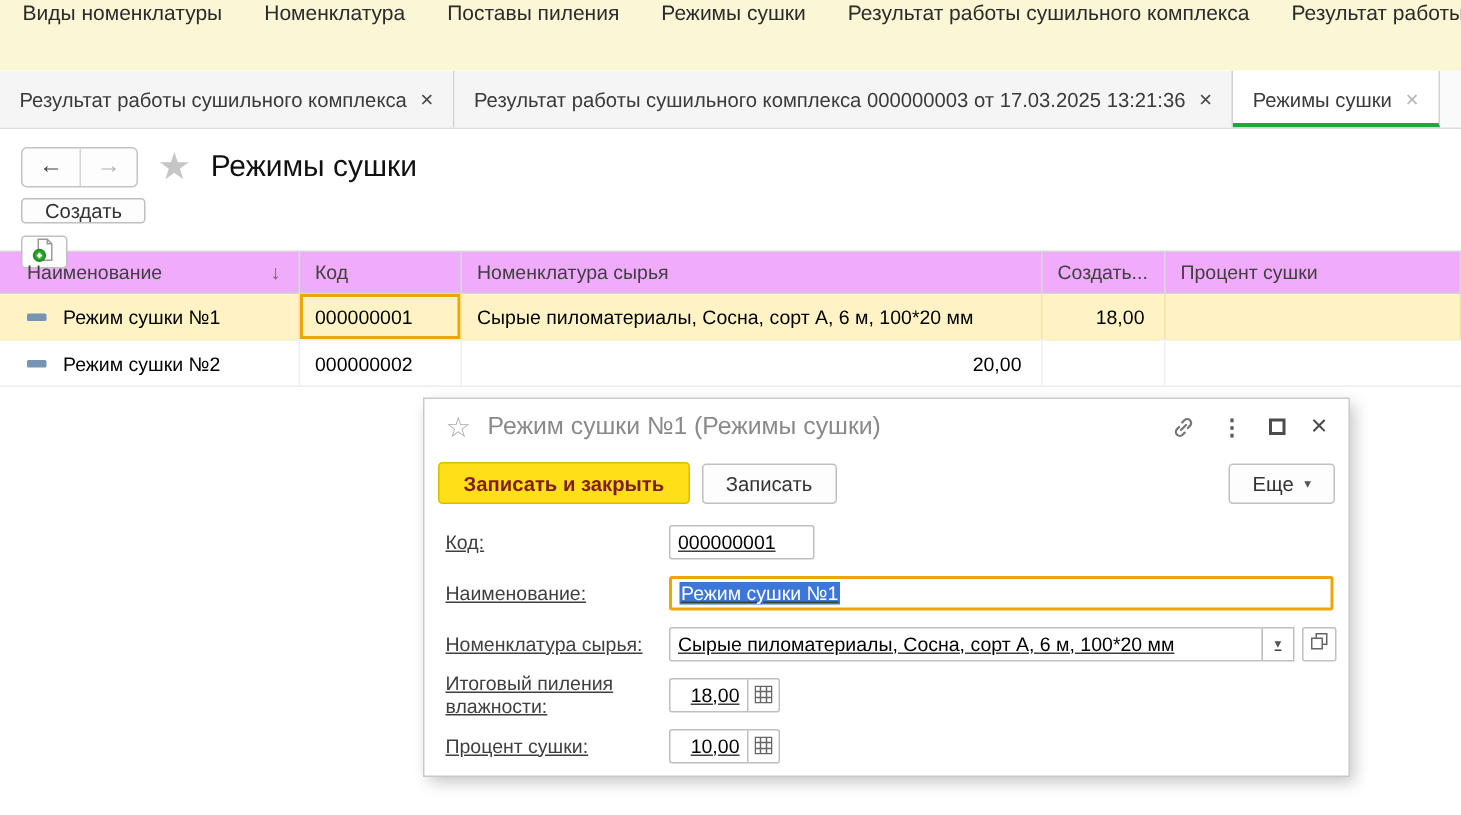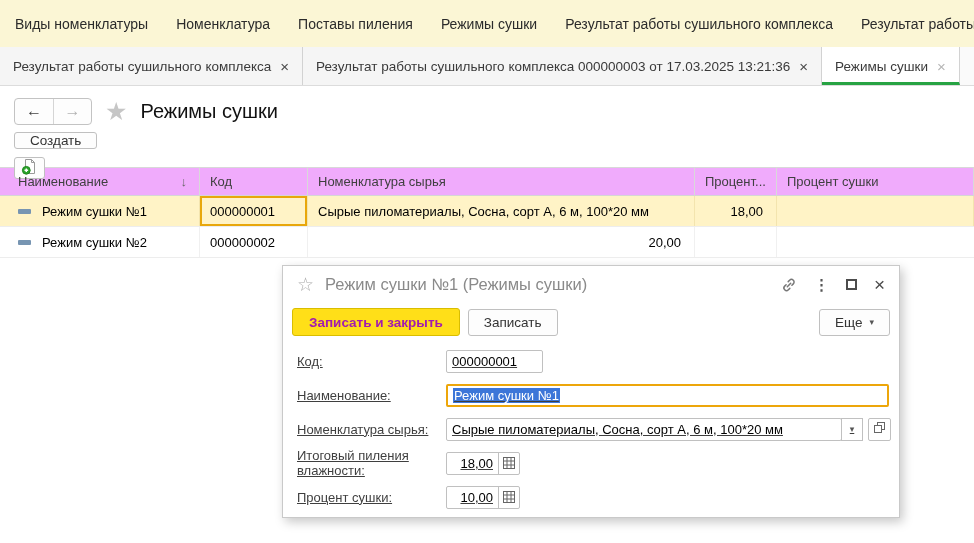--- a/index.html
+++ b/index.html
@@ -5,21 +5,21 @@
   * { box-sizing: border-box; margin: 0; padding: 0; }
   html,body { width: 974px; height: 543px; }
   body {
     font-family: "Liberation Sans", sans-serif;
     background: #fff; color: #2e2e2e;
     position: relative; overflow: hidden;
   }
   
   .menu-bar {
     height: 47px; background: #fbf6d5;
-    display: flex; align-items: center; gap: 28px;
+    display: flex; align-items: flex-start; gap: 28px;
     padding-left: 15px; font-size: 14px; color: #2b2b2b;
     white-space: nowrap; overflow: hidden;
   }
   .menu-item { flex: 0 0 auto; cursor: pointer; }
   
   .tab-bar {
     height: 39px; display: flex; align-items: stretch;
     background: #fafafa; border-bottom: 1px solid #dcdcdc;
     font-size: 13.5px; color: #3a3a3a; overflow: hidden;
   }
@@ -74,21 +74,21 @@
   .dlg-star { color: #ababab; font-size: 19px; cursor: pointer; }
   .dlg-title { color: #8a8a8a; font-size: 16.5px; margin-left: 11px; flex: 1; white-space: nowrap; overflow: hidden; }
   .dlg-ctrl { display: flex; align-items: center; gap: 17px; }
   .dlg-ctrl .ctrl { cursor: pointer; display: flex; align-items: center; justify-content: center; }
   .dots-icon { color: #555; font-size: 15px; font-weight: bold; }
   .max-icon { width: 11px; height: 11px; border: 2px solid #4c4c4c; }
   .close-icon { color: #4c4c4c; font-size: 19px; line-height: 1; }
   .dlg-cmdbar { display: flex; align-items: center; padding: 5px 9px 6px 9px; }
   .btn-primary {
     background: #ffdf18; border: 1px solid #d9bd00; border-radius: 3px;
-    height: 28px; padding: 0 16px; font-size: 13.5px; font-weight: bold; color: #a21caf;
+    height: 28px; padding: 0 16px; font-size: 13.5px; font-weight: bold; color: #7f1d1d;
     display: inline-flex; align-items: center; cursor: pointer;
   }
   .btn-save { margin-left: 8px; }
   .btn-more { margin-left: auto; gap: 7px; }
   .dd-caret { font-size: 9px; color: #555; }
   .dlg-form { padding: 7px 10px 0 14px; font-size: 13px; color: #3f3f3f; text-decoration: underline; }
   .form-row { display: flex; align-items: center; height: 24px; margin-bottom: 10px; }
   .form-label { width: 149px; flex: 0 0 auto; }
   .tbox {
     border: 1px solid #c0c0c0; border-radius: 2px; height: 23px;
@@ -160,21 +160,21 @@
 </div>
 
 <div class="grid">
   <div class="grid-row grid-head">
     <div class="cell first">
       <span>Наименование</span>
       <span class="sort-arrow">↓</span>
     </div>
     <div class="cell">Код</div>
     <div class="cell">Номенклатура сырья</div>
-    <div class="cell">Процент...</div>
+    <div class="cell">Создать...</div>
     <div class="cell">Процент сушки</div>
   </div>
 
   <div class="grid-row grid-body-row selected">
     <div class="cell first">
       <span class="row-marker"></span>
       <span>Режим сушки №1</span>
     </div>
     <div class="cell cur-cell">000000001</div>
     <div class="cell">Сырые пиломатериалы, Сосна, сорт А, 6 м, 100*20 мм</div>

